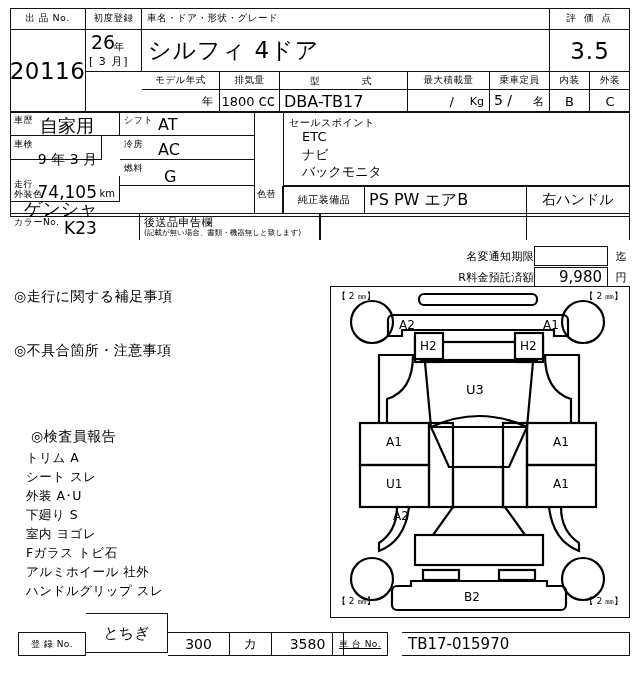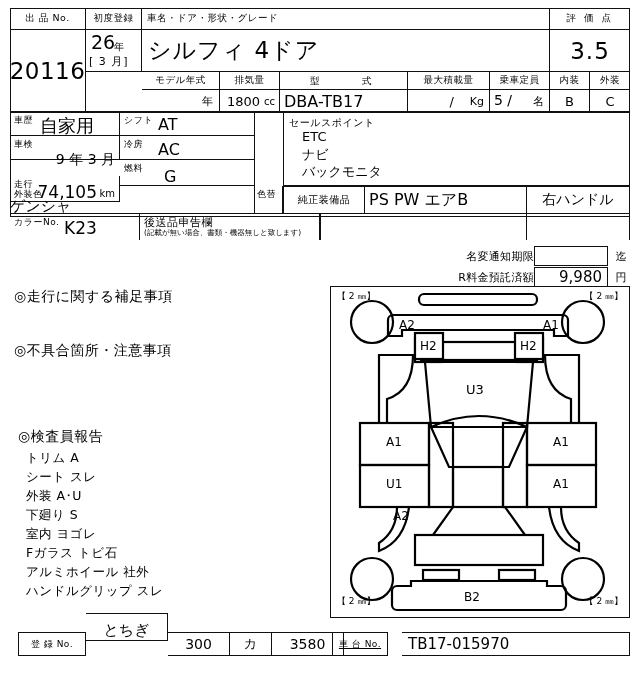--- a/index.html
+++ b/index.html
@@ -48,21 +48,21 @@
   #cell-rating-value{left:550px;top:30px;width:80px;height:42px;border-bottom:1.6px solid #111;}
   #rating-num{font-size:23px;letter-spacing:1px;}
   #cell-interior-label{left:550px;top:72px;width:40px;height:18px;border-bottom:1.6px solid #111;border-right:1.6px solid #111;}
   #cell-interior-value{left:550px;top:90px;width:40px;height:22px;border-right:1.6px solid #111;}
   #cell-exterior-label{left:590px;top:72px;width:40px;height:18px;border-bottom:1.6px solid #111;}
   #cell-exterior-value{left:590px;top:90px;width:40px;height:22px;}
 
   
   #frame-mid{left:10px;top:112px;width:620px;height:105px;}
   #cell-history{left:10px;top:112px;width:110px;height:24px;border-right:1.6px solid #111;border-bottom:1.6px solid #111;}
-  #cell-shaken{left:10px;top:136px;width:110px;height:24px;border-right:1.6px solid #111;border-bottom:1.6px solid #111;}
+  #cell-shaken{left:10px;top:136px;width:92px;height:24px;border-right:1.6px solid #111;border-bottom:1.6px solid #111;}
   #cell-mileage{left:10px;top:160px;width:110px;height:26px;border-right:1.6px solid #111;border-bottom:1.6px solid #111;margin-top:16px;}
   #cell-shift{left:120px;top:112px;width:135px;height:24px;border-right:1.6px solid #111;border-bottom:1.6px solid #111;}
   #cell-ac{left:120px;top:136px;width:135px;height:24px;border-right:1.6px solid #111;border-bottom:1.6px solid #111;}
   #cell-fuel{left:120px;top:160px;width:135px;height:26px;border-right:1.6px solid #111;border-bottom:1.6px solid #111;}
   #cell-extcolor{left:10px;top:186px;width:245px;height:28px;border-right:1.6px solid #111;border-bottom:1.6px solid #111;}
   #cell-colorchange-label{left:255px;top:186px;width:28px;height:28px;border-right:1.6px solid #111;border-bottom:1.6px solid #111;}
   #cell-colorno{left:10px;top:214px;width:130px;height:26px;border-right:1.6px solid #111;}
   #cell-laterdecl{left:140px;top:214px;width:180px;height:26px;border-right:1.6px solid #111;}
 
   .inner-lbl{position:absolute;left:4px;top:2px;font-size:9px;letter-spacing:.5px;}
@@ -90,21 +90,21 @@
   #notes-area{left:14px;top:288px;width:300px;height:330px;}
   .note-head{font-size:14px;letter-spacing:.5px;margin:0;}
   .note-item{font-size:12.5px;letter-spacing:.5px;padding-left:12px;line-height:19px;}
 
   
   #diagram-frame{left:330px;top:286px;width:300px;height:332px;}
   #diagram-svg{display:block;}
 
   
   #cell-regno-label{left:18px;top:632px;width:68px;height:24px;border:1.6px solid #111;}
-  #cell-regno-region{left:86px;top:613px;width:82px;height:28px;border:1.6px solid #111;border-left:none;align-items:flex-end;}
+  #cell-regno-region{left:86px;top:613px;width:82px;height:40px;border:1.6px solid #111;border-left:none;}
   #cell-regno-class{left:168px;top:632px;width:62px;height:24px;border:1.6px solid #111;border-left:none;}
   #cell-regno-kana{left:230px;top:632px;width:42px;height:24px;border:1.6px solid #111;border-left:none;}
   #cell-regno-serial{left:272px;top:632px;width:72px;height:24px;border:1.6px solid #111;border-left:none;text-align:right;}
   #cell-chassis-label{left:332px;top:632px;width:56px;height:24px;border:1.6px solid #111;text-decoration:underline;}
   #cell-chassis-value{left:402px;top:632px;width:228px;height:24px;border:1.6px solid #111;border-left:none;}
 </style>
 </head>
 <body>
 
 <div class="sheet">
@@ -140,21 +140,21 @@
   <div class="abs rgt" id="cell-modelyear-value">
     <span style="font-size:14px;"></span>
     <span style="font-size:11px;padding:0 6px 0 3px;">年</span>
   </div>
 
   <div class="abs ctr" id="cell-disp-label">
     <span class="lbl">排気量</span>
   </div>
   <div class="abs rgt" id="cell-disp-value">
     <span style="font-size:13px;">1800</span>
-    <span style="font-size:10px;padding:0 4px 0 4px;">cc</span>
+    <span style="font-size:15px;padding:0 4px 0 4px;">cc</span>
   </div>
 
   <div class="abs" id="cell-type-label">
     <span class="abs lbl" style="left:30px;top:3px;">型</span>
     <span class="abs lbl" style="left:82px;top:3px;">式</span>
   </div>
   <div class="abs lft" id="cell-type-value">
     <span style="font-size:16px;padding-left:4px;">DBA-TB17</span>
   </div>
 
@@ -215,21 +215,21 @@
   <div class="abs" id="cell-ac">
     <span class="inner-lbl">冷房</span>
     <span class="inner-val" style="left:38px;top:4px;font-size:16px;">AC</span>
   </div>
   <div class="abs" id="cell-fuel">
     <span class="inner-lbl">燃料</span>
     <span class="inner-val" style="left:44px;top:7px;font-size:16px;">G</span>
   </div>
   <div class="abs" id="cell-extcolor">
     <span class="inner-lbl">外装色</span>
-    <span class="inner-val" style="left:0;top:11px;font-size:15px;">ゲンシャ</span>
+    <span class="inner-val" style="left:14px;top:11px;font-size:18px;">ゲンシャ</span>
   </div>
   <div class="abs" id="cell-colorchange-label">
     <span class="inner-lbl" style="left:2px;">色替</span>
     <span class="inner-val" style="left:4px;top:14px;font-size:12px;"></span>
   </div>
   <div class="abs" id="cell-colorno">
     <span class="inner-lbl">カラーNo.</span>
     <span class="inner-val" style="left:54px;top:4px;font-size:17px;">K23</span>
   </div>
   <div class="abs" id="cell-laterdecl">
@@ -259,21 +259,21 @@
   <div class="abs notice-lbl" id="notice-nameperiod-label">名変通知期限</div>
   <div class="abs notice-box" id="notice-nameperiod-box"></div>
   <div class="abs notice-sfx" id="notice-nameperiod-suffix">迄</div>
   <div class="abs notice-lbl" id="notice-recycle-label">R料金預託済額</div>
   <div class="abs notice-box" id="notice-recycle-box">9,980</div>
   <div class="abs notice-sfx" id="notice-recycle-suffix">円</div>
 
   <div class="abs" id="notes-area">
     <div class="note-head" style="position:absolute;left:0;top:0;">◎走行に関する補足事項</div>
     <div class="note-head" style="position:absolute;left:0;top:54px;">◎不具合箇所・注意事項</div>
-    <div class="note-head" style="position:absolute;left:4px;top:140px;text-align:center;">◎検査員報告</div>
+    <div class="note-head" style="position:absolute;left:17px;top:140px;text-align:center;">◎検査員報告</div>
     <div style="position:absolute;left:0;top:160px;width:290px;">
       <div class="note-item">トリム A</div>
       <div class="note-item">シート スレ</div>
       <div class="note-item">外装 A･U</div>
       <div class="note-item">下廻り S</div>
       <div class="note-item">室内 ヨゴレ</div>
       <div class="note-item">Fガラス トビ石</div>
       <div class="note-item">アルミホイール 社外</div>
       <div class="note-item">ハンドルグリップ スレ</div>
     </div>

